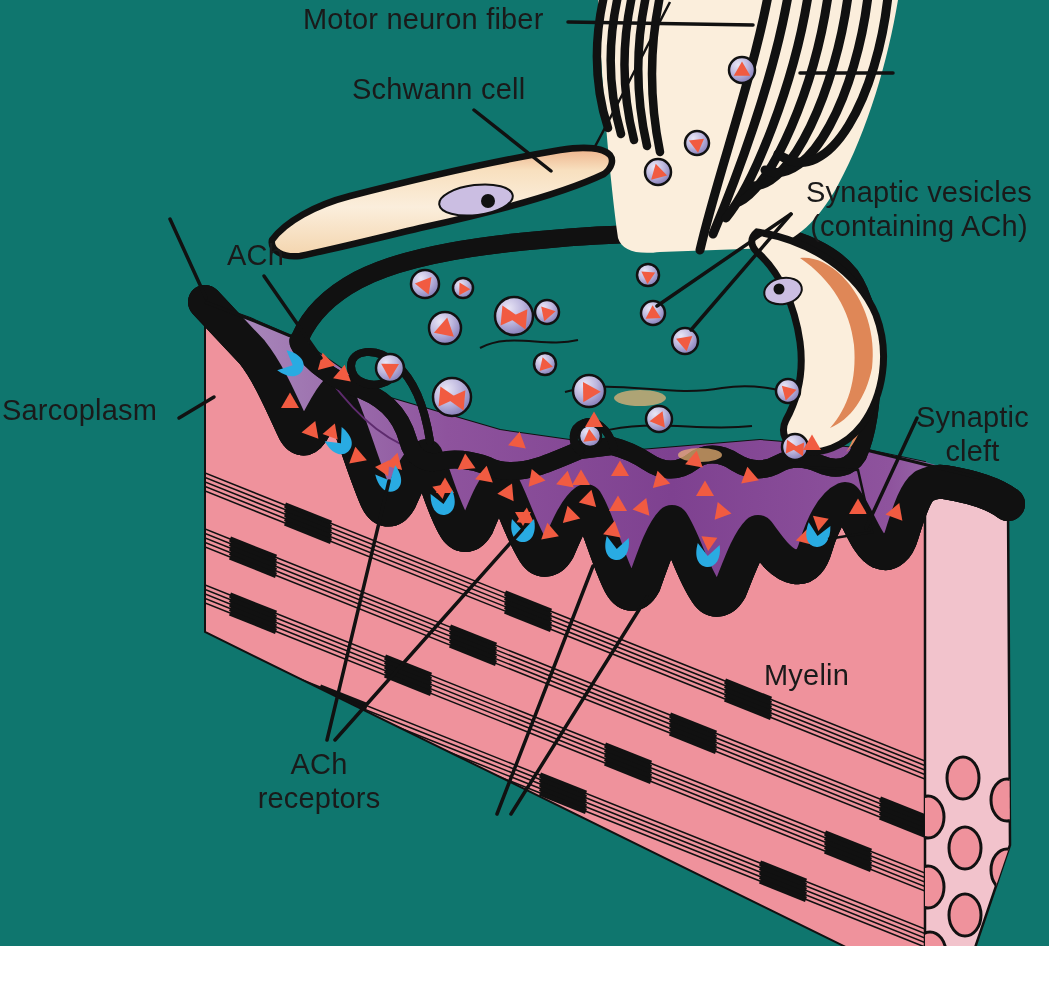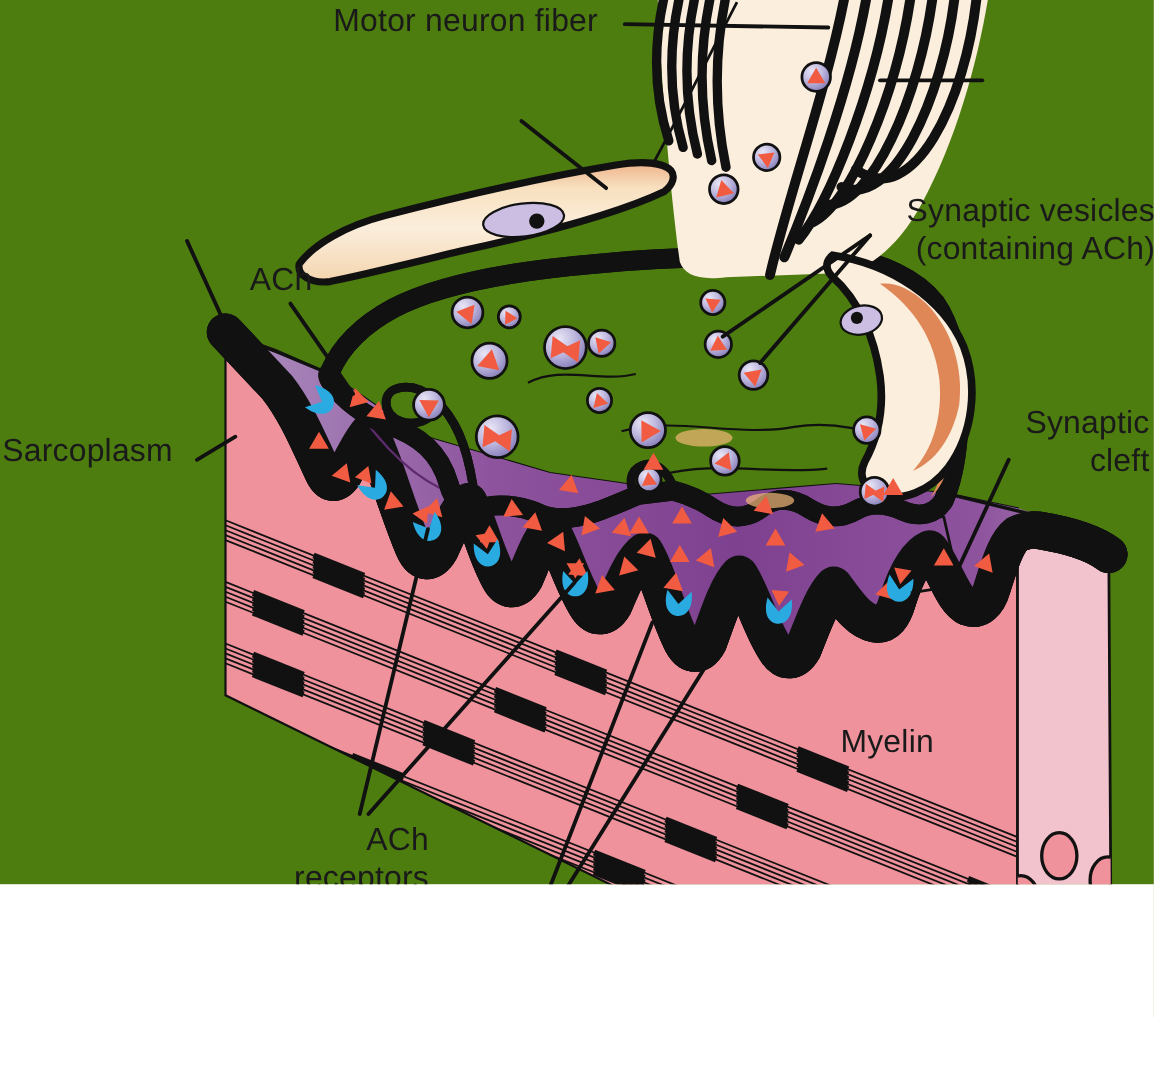--- a/index.html
+++ b/index.html
@@ -1,29 +1,29 @@
 <!DOCTYPE html>
 <html><head>
 <meta charset="utf-8">
 <style>
   html,body{margin:0;padding:0;background:#fff}
-  .stage{position:relative;width:1049px;height:804px;background:#4d7c0f;overflow:hidden;
+  .stage{position:relative;width:1049px;height:946px;background:#0f766e;overflow:hidden;
          font-family:"Liberation Sans",sans-serif}
   .stage svg{position:absolute;left:0;top:0}
   .lbl{position:absolute;font-size:29px;line-height:1.18;color:#1a1a1a;
        white-space:pre-line;letter-spacing:0.2px}
-  .c{text-align:right}
+  .c{text-align:center}
   .lbl-motor-neuron-fiber{left:303px;top:2px}
   .lbl-schwann-cell{left:352px;top:72px}
   .lbl-myelin-sheath{left:898px;top:38px}
   .lbl-sarcolemma{left:62px;top:184px}
   .lbl-ach{left:227px;top:238px}
   .lbl-sarcoplasm{left:2px;top:393px}
   .lbl-synaptic-vesicles{left:788px;top:175px;width:262px}
-  .lbl-synaptic-cleft{left:900px;top:368px;width:145px}
+  .lbl-synaptic-cleft{left:900px;top:400px;width:145px}
   .lbl-muscle{left:764px;top:658px}
   .lbl-ach-receptors{left:248px;top:747px;width:142px}
   .lbl-motor-end-plate{left:413px;top:815px;width:164px}
 </style>
 </head>
 <body>
 
 <div class="stage">
 <svg width="1049" height="986" viewBox="0 0 1049 986">
   <defs>
@@ -402,20 +402,21 @@
         <line x1="791" y1="214" x2="691" y2="330"></line>
         <line x1="917" y1="418" x2="866" y2="528"></line>
         <line x1="327" y1="740" x2="389" y2="481"></line>
         <line x1="335" y1="740" x2="522" y2="530"></line>
         <line x1="497" y1="814" x2="593" y2="566"></line>
         <line x1="511" y1="814" x2="647" y2="597"></line>
       </g>
 </svg>
 
   <div class="lbl lbl-motor-neuron-fiber">Motor neuron fiber</div>
+  <div class="lbl lbl-schwann-cell">Schwann cell</div>
   <div class="lbl lbl-ach">ACh</div>
   <div class="lbl lbl-sarcoplasm">Sarcoplasm</div>
   <div class="lbl lbl-synaptic-vesicles c">Synaptic vesicles
 (containing ACh)</div>
   <div class="lbl lbl-synaptic-cleft c">Synaptic
 cleft</div>
   <div class="lbl lbl-muscle">Myelin</div>
   <div class="lbl lbl-ach-receptors c">ACh
 receptors</div>
 </div>

